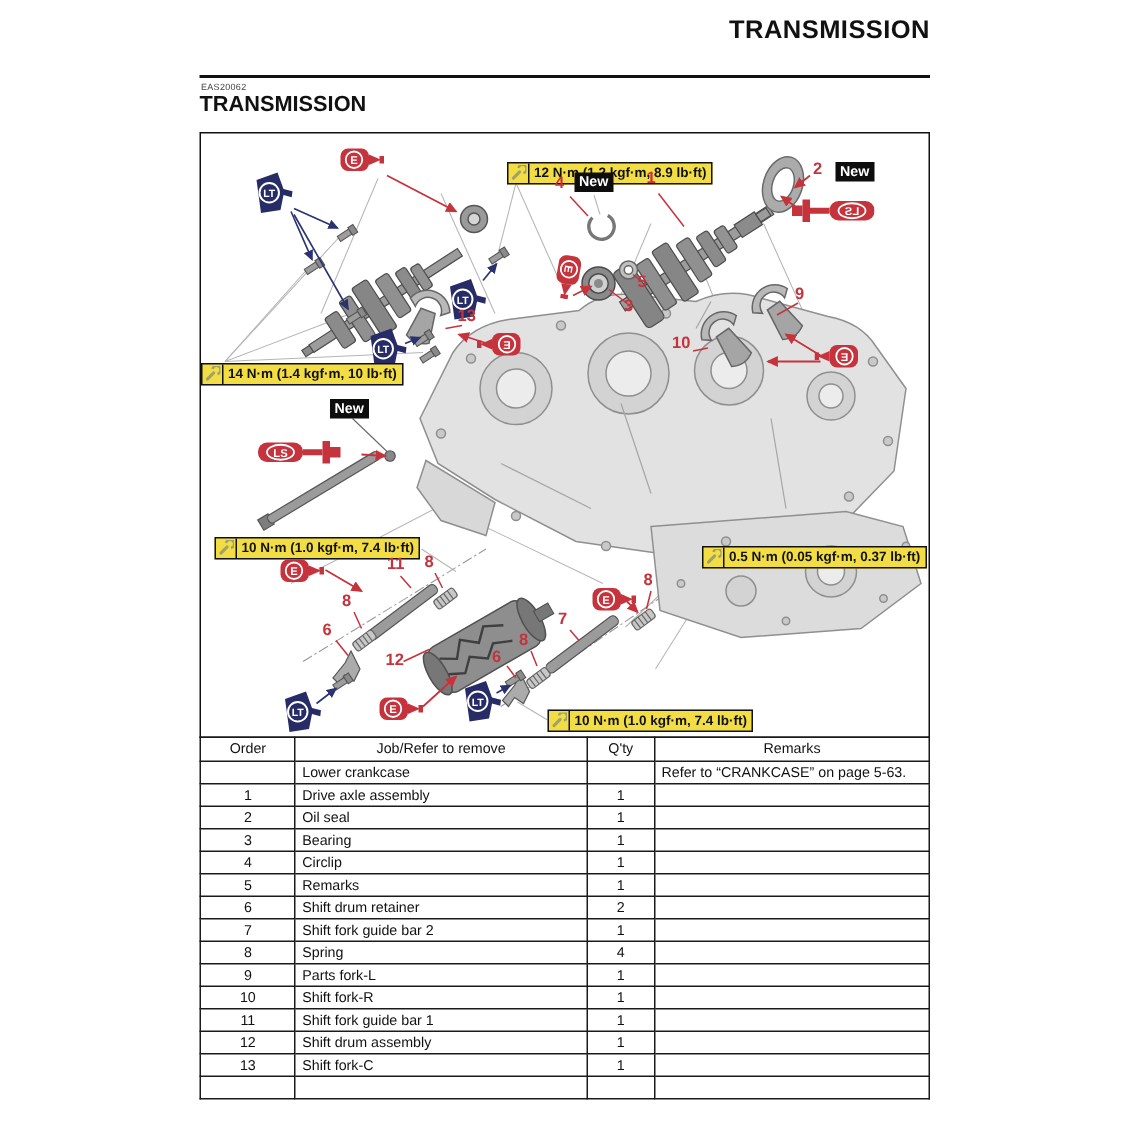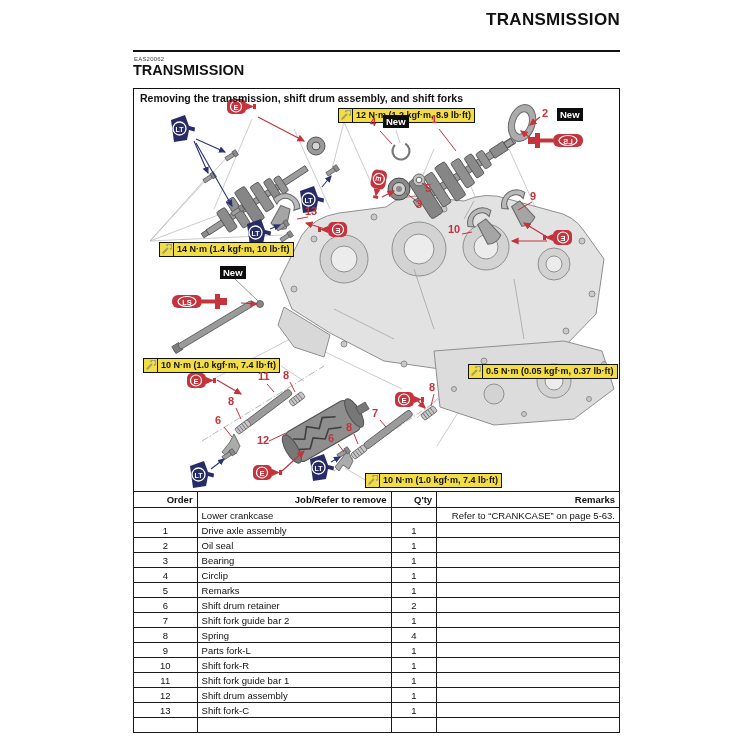--- a/index.html
+++ b/index.html
@@ -18,38 +18,37 @@
   .torque .wcell{display:flex;align-items:center;justify-content:center;width:13px;
         border-right:1px solid #111;}
   .torque .ttext{font-size:9px;font-weight:bold;padding:0 3px;line-height:13px;white-space:nowrap;}
   .newlab{position:absolute;background:#0d0d0d;color:#fff;font-weight:bold;font-size:9.5px;
         line-height:13px;padding:0 3px;z-index:3;}
   .callout{position:absolute;color:#c5333c;font-weight:bold;font-size:11px;line-height:11px;z-index:3;}
   .bottle{position:absolute;z-index:2;}
   .parts-table{position:absolute;left:133px;top:491px;width:487px;border-collapse:collapse;z-index:2;}
   .parts-table th,.parts-table td{border:1px solid #1a1a1a;font-size:9.5px;line-height:11px;
         padding:1px 4px;height:12px;vertical-align:middle;}
-  .parts-table th{font-weight:bold;text-align:right;height:13px;}
+  .parts-table th{font-weight:normal;text-align:center;height:13px;}
   .col-order{width:57px;text-align:center;}
   .col-job{width:197px;text-align:left;padding-left:7px;}
   .col-qty{width:38px;text-align:center;}
-  .col-rem{width:183px;text-align:right;padding-left:7px;}
+  .col-rem{width:183px;text-align:left;padding-left:7px;}
 </style>
 </head>
 <body>
 
 <div class="page">
 
   <div class="header-title">TRANSMISSION</div>
   <div class="header-rule"></div>
   <div class="doc-code">EAS20062</div>
   <h1 class="section-title">TRANSMISSION</h1>
 
   <div class="figure-box">
-    <div class="figure-caption">Removing the transmission, shift drum assembly, and shift forks</div>
 
     <svg class="art" width="485" height="402" viewBox="0 0 485 402">
       <defs>
         <marker id="ra" markerWidth="7" markerHeight="7" refX="5.5" refY="3" orient="auto">
             <path d="M0,0 L6.5,3 L0,6 Z" fill="#c5333c"></path>
           </marker>
         <marker id="ba" markerWidth="7" markerHeight="7" refX="5.5" refY="3" orient="auto">
             <path d="M0,0 L6.5,3 L0,6 Z" fill="#2b3270"></path>
           </marker>
       </defs>
@@ -300,21 +299,21 @@
 
     <div class="torque" style="left:204px;top:19px">
       <span class="wcell">
           <svg width="11" height="11" viewBox="0 0 12 12">
             <path d="M2.5,9.5 L7,5" stroke="#a0a26a" stroke-width="2.2" stroke-linecap="round"></path>
             <path d="M6.2,2.2 A3,3 0 1 1 9.8,5.8" fill="none" stroke="#a0a26a" stroke-width="1.8"></path>
           </svg>
         </span>
       <span class="ttext">12 N·m (1.2 kgf·m, 8.9 lb·ft)</span>
     </div>
-    <div class="torque" style="left:25px;top:153px">
+    <div class="torque" style="left:0;top:153px">
       <span class="wcell">
           <svg width="11" height="11" viewBox="0 0 12 12">
             <path d="M2.5,9.5 L7,5" stroke="#a0a26a" stroke-width="2.2" stroke-linecap="round"></path>
             <path d="M6.2,2.2 A3,3 0 1 1 9.8,5.8" fill="none" stroke="#a0a26a" stroke-width="1.8"></path>
           </svg>
         </span>
       <span class="ttext">14 N·m (1.4 kgf·m, 10 lb·ft)</span>
     </div>
     <div class="torque" style="left:9px;top:269px">
       <span class="wcell">

